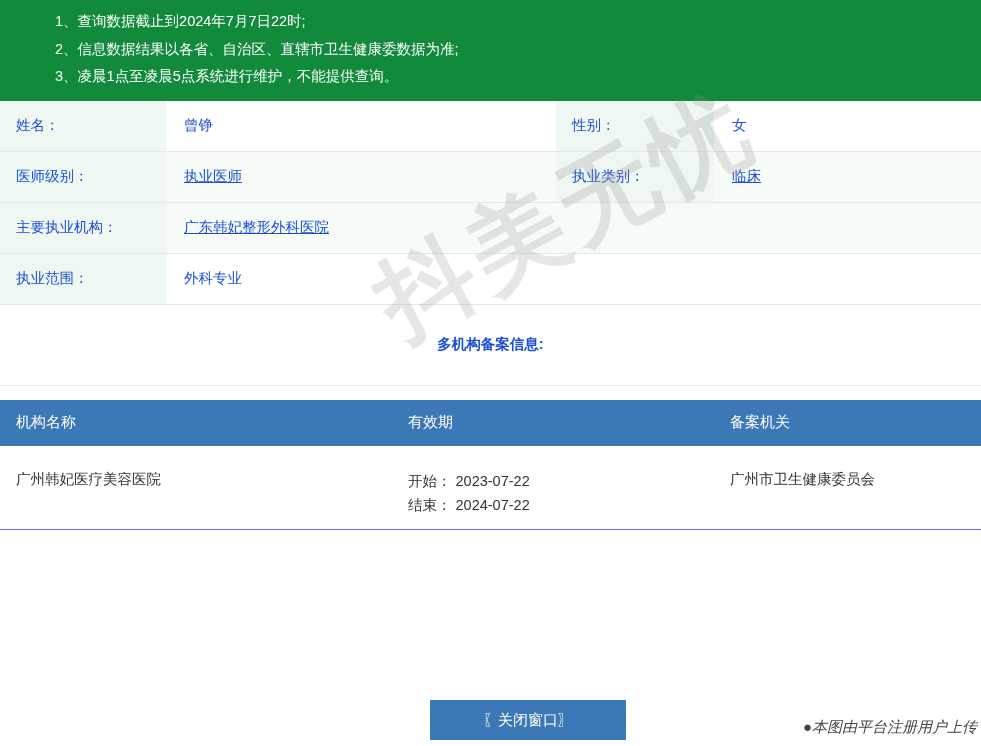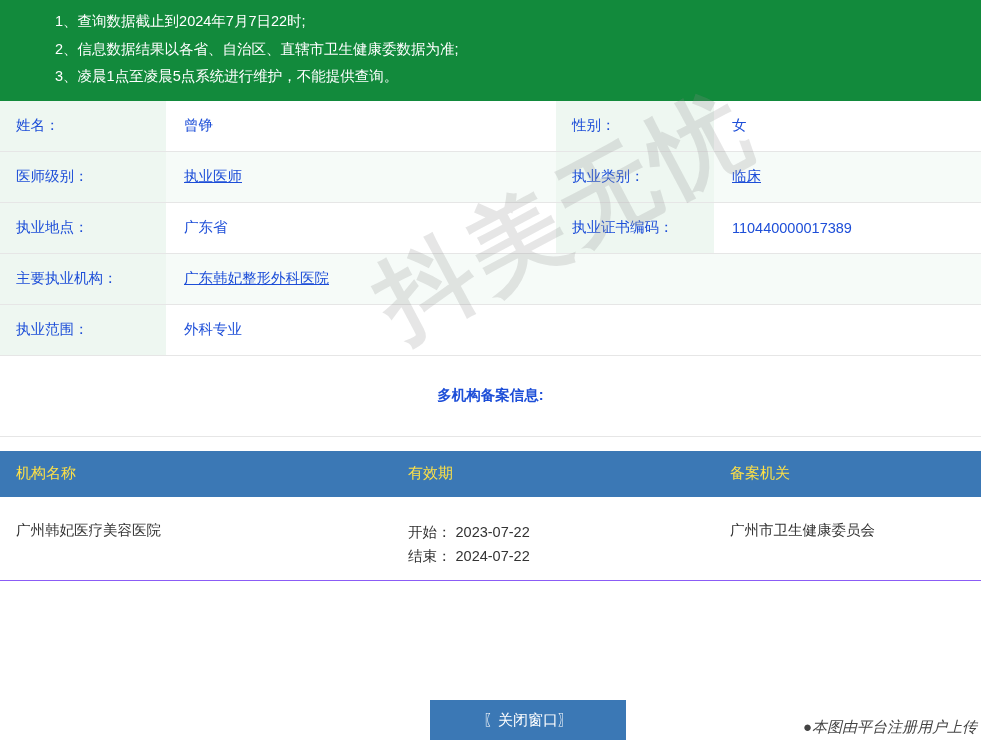--- a/index.html
+++ b/index.html
@@ -75,21 +75,21 @@
 
   
   .rec-table {
     width: 981px;
     border-collapse: collapse;
     table-layout: fixed;
     margin-top: 14px;
   }
   .rec-table thead th {
     background: #3b78b5;
-    color: #fde047;
+    color: #ffffff;
     font-weight: normal;
     font-size: 15px;
     text-align: left;
     padding: 12px 0 12px 16px;
     height: 22px;
   }
   .rec-table tbody td {
     padding: 24px 0 12px 16px;
     font-size: 14.5px;
     vertical-align: top;
@@ -174,26 +174,20 @@
       <td class="lbl">性别：</td>
       <td class="val">女</td>
     </tr>
     <tr>
       <td class="lbl">医师级别：</td>
       <td class="val-shade">执业医师</td>
       <td class="lbl">执业类别：</td>
       <td class="val-shade">临床</td>
     </tr>
     <tr>
-      <td class="lbl">执业地点：</td>
-      <td class="val">广东省</td>
-      <td class="lbl">执业证书编码：</td>
-      <td class="val">110440000017389</td>
-    </tr>
-    <tr>
       <td class="lbl">主要执业机构：</td>
       <td class="val-shade" colspan="3">广东韩妃整形外科医院</td>
     </tr>
     <tr>
       <td class="lbl">执业范围：</td>
       <td class="val" colspan="3">外科专业</td>
     </tr>
     <tr>
       <td class="multi-title" colspan="4">多机构备案信息:</td>
     </tr>

